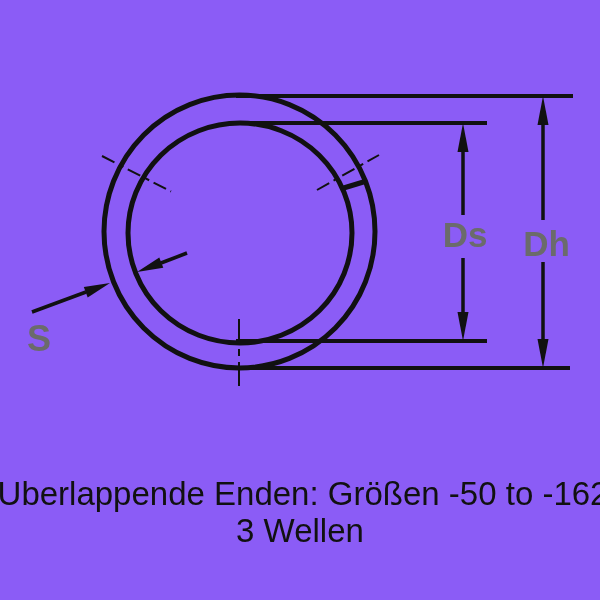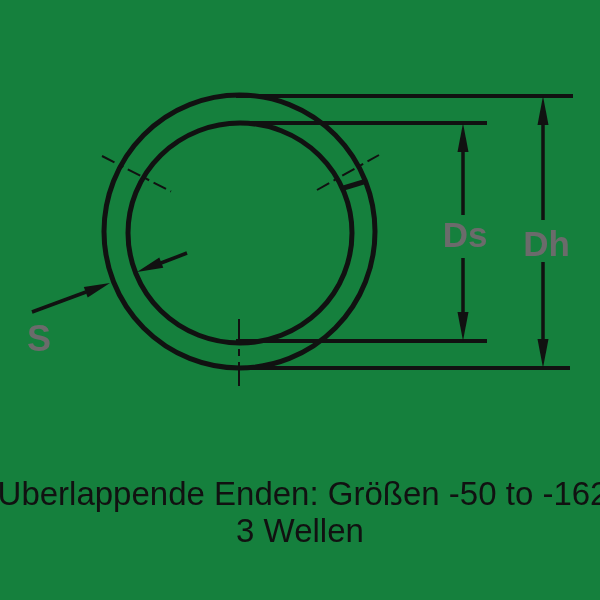--- a/index.html
+++ b/index.html
@@ -4,21 +4,21 @@
 <style>
   html, body {
     margin: 0;
     padding: 0;
     background: #ffffff;
   }
   .page {
     position: relative;
     width: 600px;
     height: 600px;
-    background: #15803d;
+    background: #8b5cf6;
     overflow: hidden;
     font-family: "Liberation Sans", sans-serif;
   }
   svg { display: block; }
   .ring-stroke {
     fill: none;
     stroke: #111111;
     stroke-width: 5;
   }
   .ext-line {

